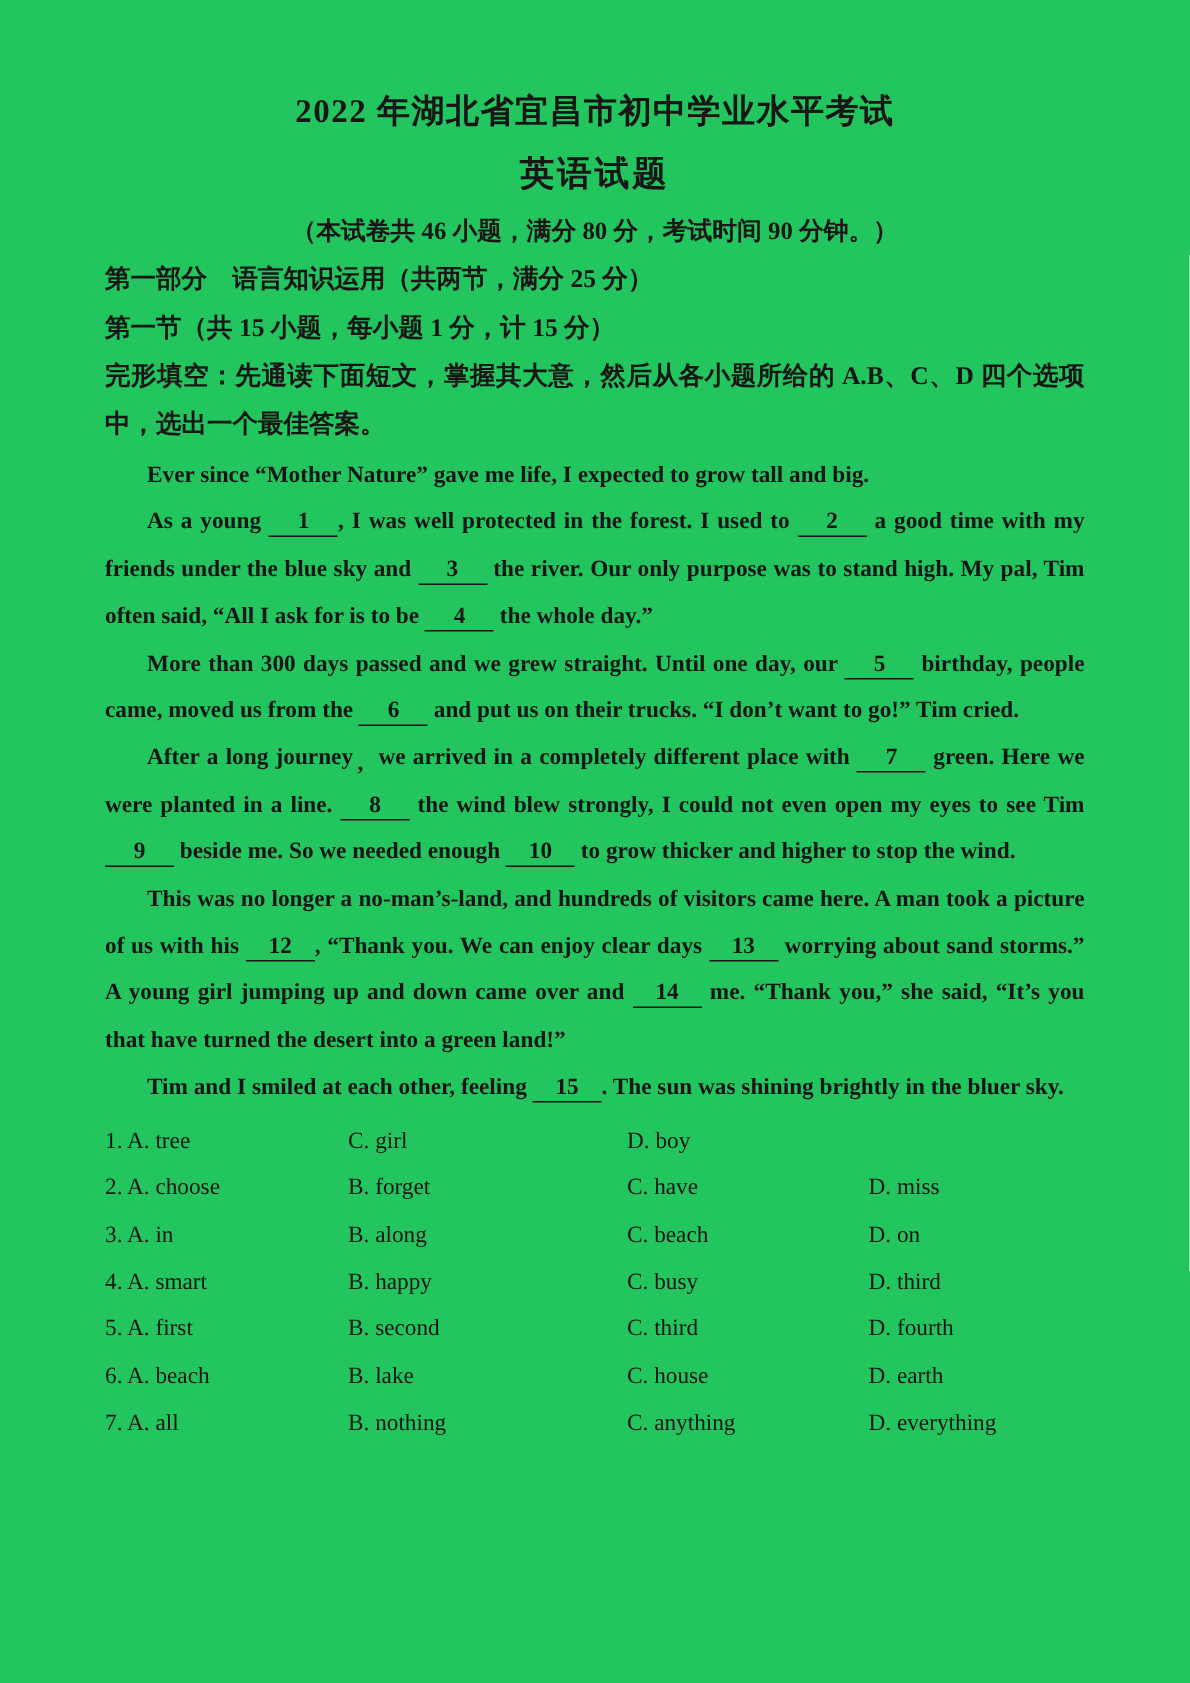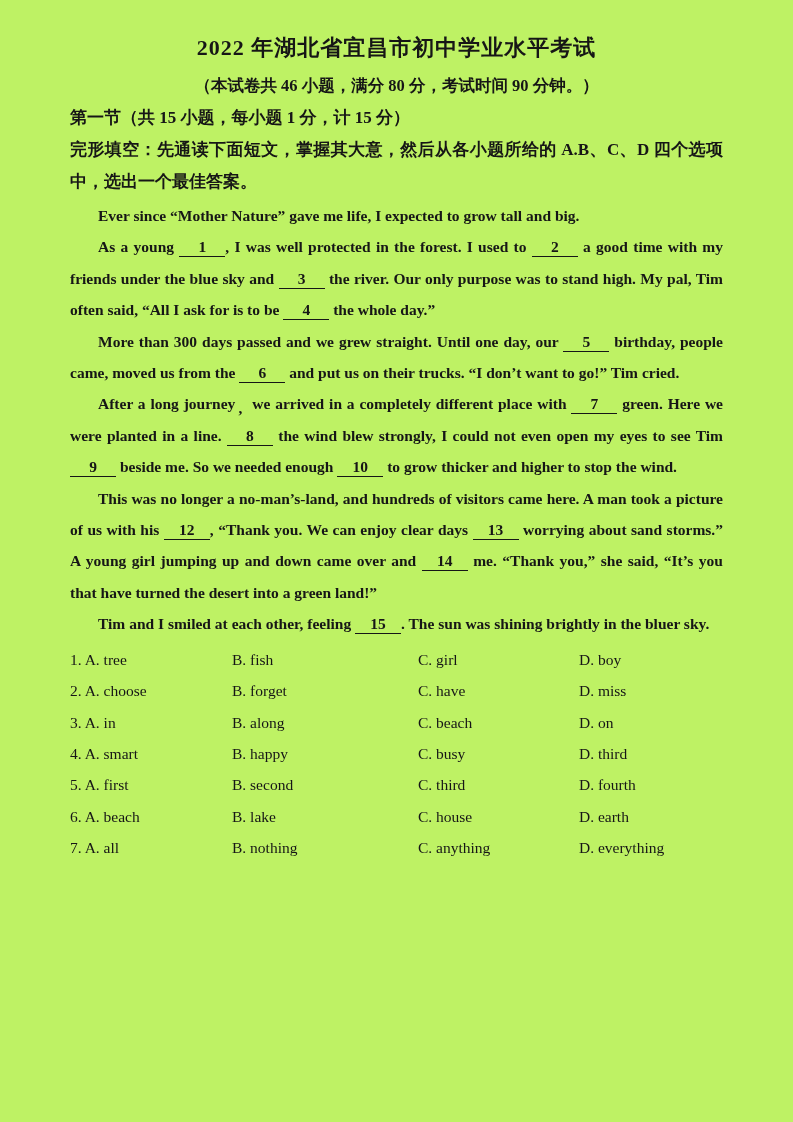--- a/index.html
+++ b/index.html
@@ -6,22 +6,22 @@
     margin: 0;
     padding: 0;
     background: #ffffff;
   }
   .page {
     position: relative;
     width: 793px;
     height: 1122px;
     margin: 0 auto;
     box-sizing: border-box;
-    padding: 32px 70px 0 70px;
-    background: #bef264;
+    padding: 58px 70px 0 70px;
+    background: #22c55e;
     color: #161616;
     font-family: "Liberation Serif", "DejaVu Serif", serif;
     overflow: hidden;
   }
   .title {
     margin: 0;
     font-size: 22px;
     line-height: 32px;
     font-weight: 700;
     text-align: center;
@@ -90,35 +90,36 @@
   }
   .opt-cell { width: 162px; flex: 0 0 auto; }
   .opt-cell:nth-child(3) { width: 161px; margin-left: 24px; }
   .opt-cell:last-child { width: auto; flex: 1 1 auto; }
 </style>
 </head>
 <body>
 
 <div class="page">
   <h1 class="title">2022 年湖北省宜昌市初中学业水平考试</h1>
+  <h2 class="subtitle">英语试题</h2>
   <p class="exam-info">（本试卷共 46 小题，满分 80 分，考试时间 90 分钟。）</p>
+  <p class="heading">第一部分　语言知识运用（共两节，满分 25 分）</p>
   <p class="heading">第一节（共 15 小题，每小题 1 分，计 15 分）</p>
   <p class="cloze-instruction">完形填空：先通读下面短文，掌握其大意，然后从各小题所给的 A.B、C、D 四个选项中，选出一个最佳答案。</p>
   <div class="passage" id="passage">
       <p class="para">Ever since “Mother Nature” gave me life, I expected to grow tall and big.</p>
       <p class="para">As a young <span class="blank">1</span>, I was well protected in the forest. I used to <span class="blank">2</span> a good time with my friends under the blue sky and <span class="blank">3</span> the river. Our only purpose was to stand high. My pal, Tim often said, “All I ask for is to be <span class="blank">4</span> the whole day.”</p>
       <p class="para">More than 300 days passed and we grew straight. Until one day, our <span class="blank">5</span> birthday, people came, moved us from the <span class="blank">6</span> and put us on their trucks. “I don’t want to go!” Tim cried.</p>
       <p class="para">After a long journey<span class="lowcomma">,</span>we arrived in a completely different place with <span class="blank">7</span> green. Here we were planted in a line. <span class="blank">8</span> the wind blew strongly, I could not even open my eyes to see Tim <span class="blank">9</span> beside me. So we needed enough <span class="blank">10</span> to grow thicker and higher to stop the wind.</p>
       <p class="para">This was no longer a no-man’s-land, and hundreds of visitors came here. A man took a picture of us with his <span class="blank">12</span>, “Thank you. We can enjoy clear days <span class="blank">13</span> worrying about sand storms.” A young girl jumping up and down came over and <span class="blank">14</span> me. “Thank you,” she said, “It’s you that have turned the desert into a green land!”</p>
       <p class="para">Tim and I smiled at each other, feeling <span class="blank">15</span>. The sun was shining brightly in the bluer sky.</p>
     </div>
   <div class="options" id="options">
       <div class="opt-row">
         <span class="opt-cell">1. A. tree</span>
-        <span class="opt-cell">B. fish</span>
         <span class="opt-cell">C. girl</span>
         <span class="opt-cell">D. boy</span>
       </div>
       <div class="opt-row">
         <span class="opt-cell">2. A. choose</span>
         <span class="opt-cell">B. forget</span>
         <span class="opt-cell">C. have</span>
         <span class="opt-cell">D. miss</span>
       </div>
       <div class="opt-row">

